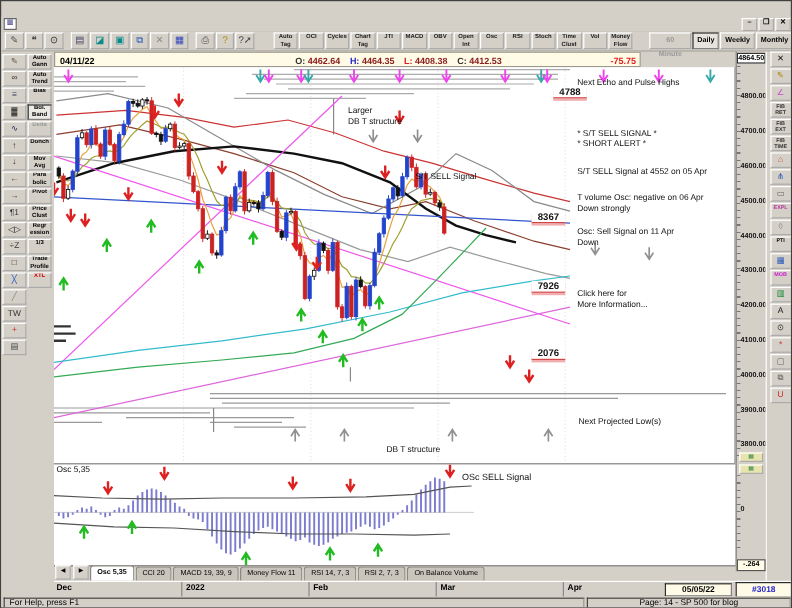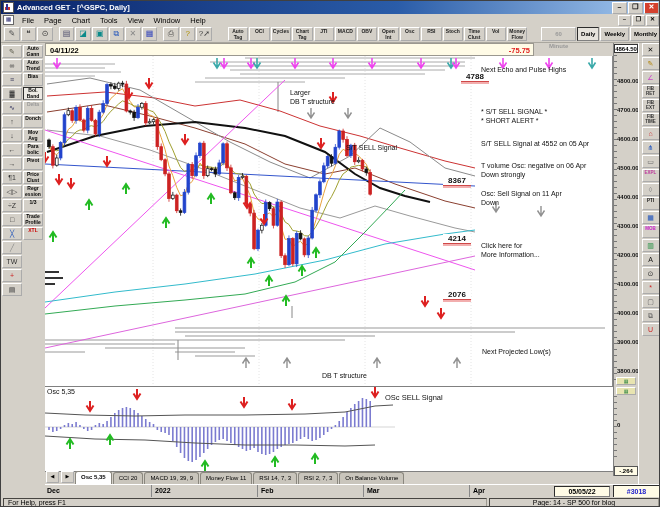--- a/index.html
+++ b/index.html
@@ -76,33 +76,23 @@
   .status{left:0;top:496px;width:660px;height:11px;background:#d4d0c8;display:flex;gap:2px;padding:1px 2px;box-sizing:border-box;font-size:7px;}
   .seg{border:1px inset #9b988f;height:8px;line-height:8px;padding:0 4px;box-sizing:content-box;}
   .seg.grow{flex:1;}
   svg{display:block;}
 </style>
 </head>
 <body>
 
 <div id="app">
 
-  <div class="abs titlebar">
-    <span class="appicon"></span>
-    <span>Advanced GET - [^GSPC, Daily]</span>
-    <span class="winbtns">
-      <span class="wbtn">–</span>
-      <span class="wbtn">❐</span>
-      <span class="wbtn close">✕</span>
-    </span>
-  </div>
 
   <div class="abs menubar">
     <span class="mdiicon">▦</span>
-    <span id="menu-items"><span class="mi">File</span><span class="mi">Page</span><span class="mi">Chart</span><span class="mi">Tools</span><span class="mi">View</span><span class="mi">Window</span><span class="mi">Help</span></span>
     <span class="menubtns">
       <span class="mbtn">–</span>
       <span class="mbtn">❐</span>
       <span class="mbtn">✕</span>
     </span>
   </div>
 
   <div class="abs toolbar" id="toolbar">
       <span class="tb ico" style="color:#555">✎</span>
       <span class="tb ico" style="color:#333">❝</span>
@@ -174,20 +164,26 @@
         <div class="sbtn txt">Price Clust</div>
         <div class="sbtn txt">Regr ession</div>
         <div class="sbtn txt">1/3</div>
         <div class="sbtn txt">Trade Profile</div>
         <div class="sbtn txt xtl">XTL</div>
       </div>
   </div>
 
   <div class="abs quote">
     <span class="dt">04/11/22</span>
+    <span class="ohlc">
+      <span><span style="color:#333">O:</span> <span class="vlab">4462.64</span></span>
+      <span><span style="color:#2222cc">H:</span> <span class="vlab">4464.35</span></span>
+      <span><span style="color:#cc2222">L:</span> <span class="vlab">4408.38</span></span>
+      <span><span style="color:#333">C:</span> <span class="vlab">4412.53</span></span>
+    </span>
     <span class="chg">-75.75</span>
   </div>
 
   <div class="abs plot" id="plot">
     <div id="plot-svg">
         <svg width="568" height="330" viewBox="0 0 568 330">
           <line x1="108" y1="0" x2="108" y2="330" stroke="#e4e4e4" stroke-dasharray="1,2"></line>
           <line x1="214" y1="0" x2="214" y2="330" stroke="#e4e4e4" stroke-dasharray="1,2"></line>
           <line x1="320" y1="0" x2="320" y2="330" stroke="#e4e4e4" stroke-dasharray="1,2"></line>
           <line x1="426" y1="0" x2="426" y2="330" stroke="#e4e4e4" stroke-dasharray="1,2"></line>
@@ -456,21 +452,21 @@
 Down strongly</div>
     <div class="ann" style="left:436px;top:134px;">Osc: Sell Signal on 11 Apr
 Down</div>
     <div class="ann" style="left:436px;top:186px;">Click here for
 More Information...</div>
     <div class="ann" style="left:437px;top:292px;">Next Projected Low(s)</div>
     <div class="ann" style="left:277px;top:316px;">DB T structure</div>
     <div id="price-labels">
         <div class="plabel" style="left:416px;top:16px">4788</div>
         <div class="plabel" style="left:398px;top:120px">8367</div>
-        <div class="plabel" style="left:398px;top:178px">4214</div>
+        <div class="plabel" style="left:398px;top:178px">7926</div>
         <div class="plabel" style="left:398px;top:234px">2076</div>
       </div>
   </div>
 
   <div class="abs paxis">
     <div class="topbox">4864.50</div>
     <div class="tickstrip"></div>
     <div id="pticks">
         <div class="ptick" style="top:35px">4800.00</div>
         <div class="ptick" style="top:64px">4700.00</div>

